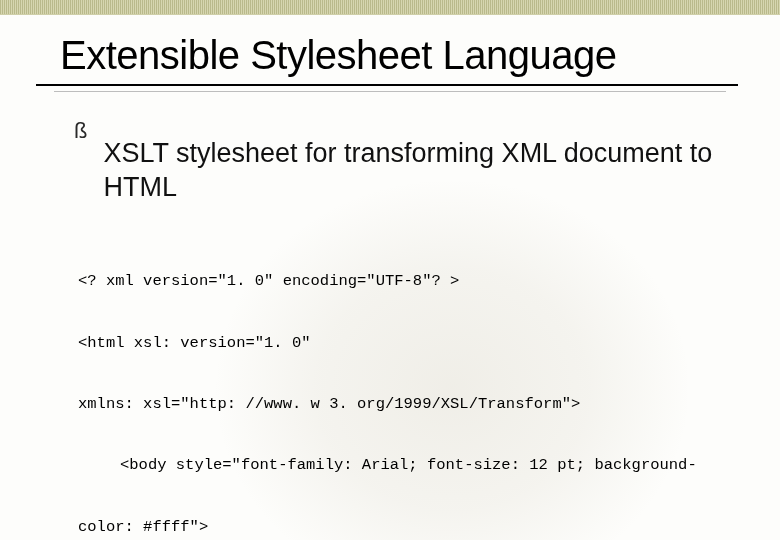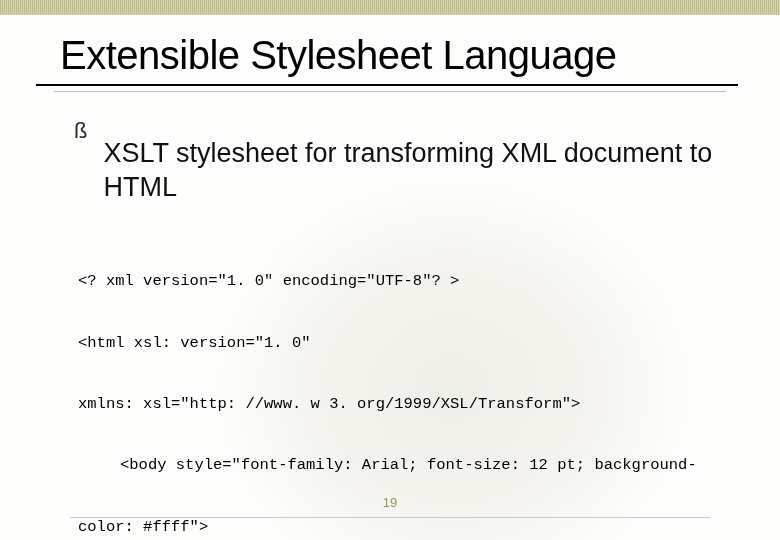--- a/index.html
+++ b/index.html
@@ -128,17 +128,13 @@
       <span class="indent1">&lt;body style="font-family: Arial; font-size: 12 pt; background-</span>
       <span class="code-line">color: #ffff"&gt;</span>
       
       
       
       
       
     </div>
   </div>
 
-  <div class="footer">
-    <span class="page-num">19</span>
-    <div class="footer-rule"></div>
-  </div>
 </div>
 
 </body></html>

